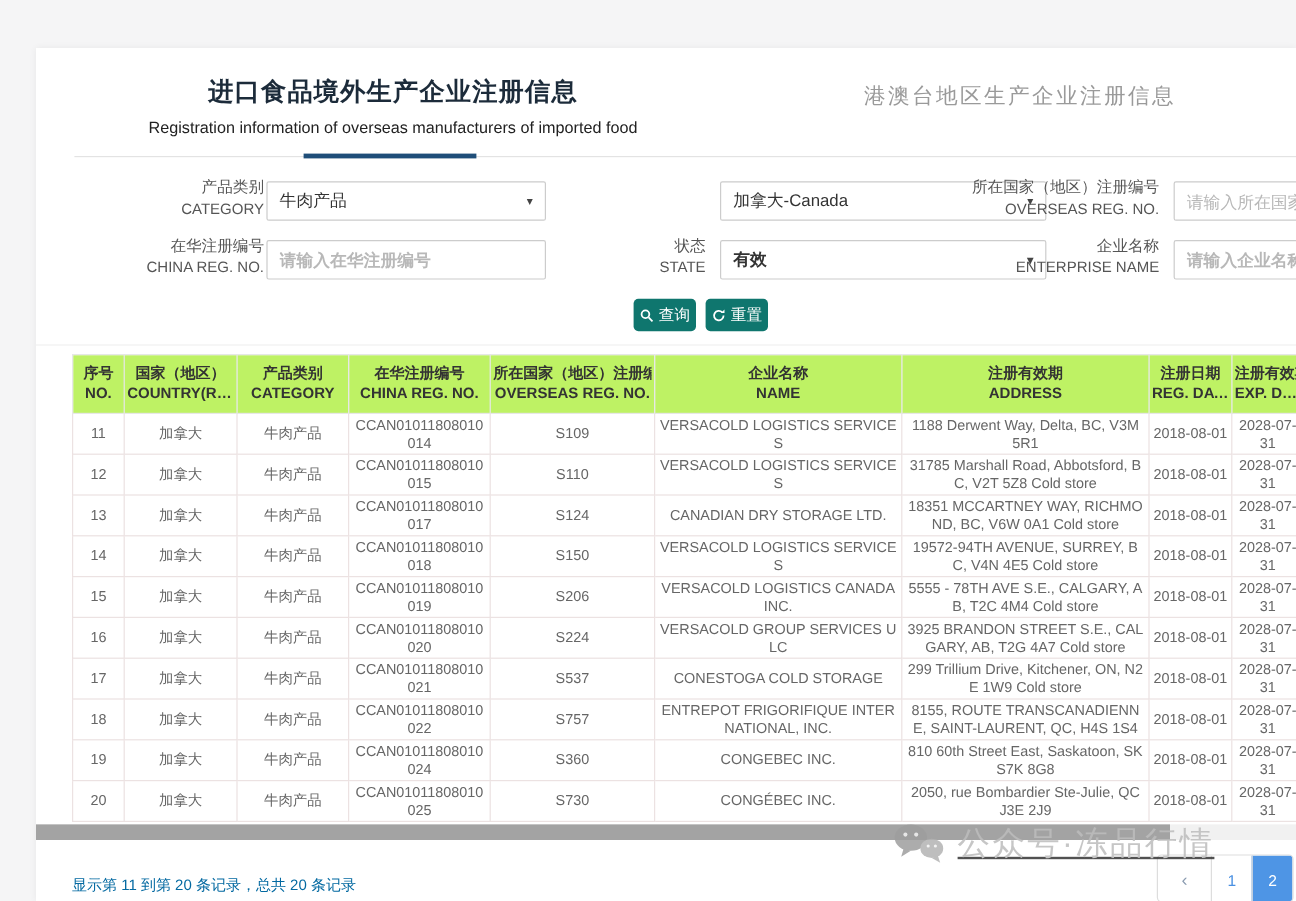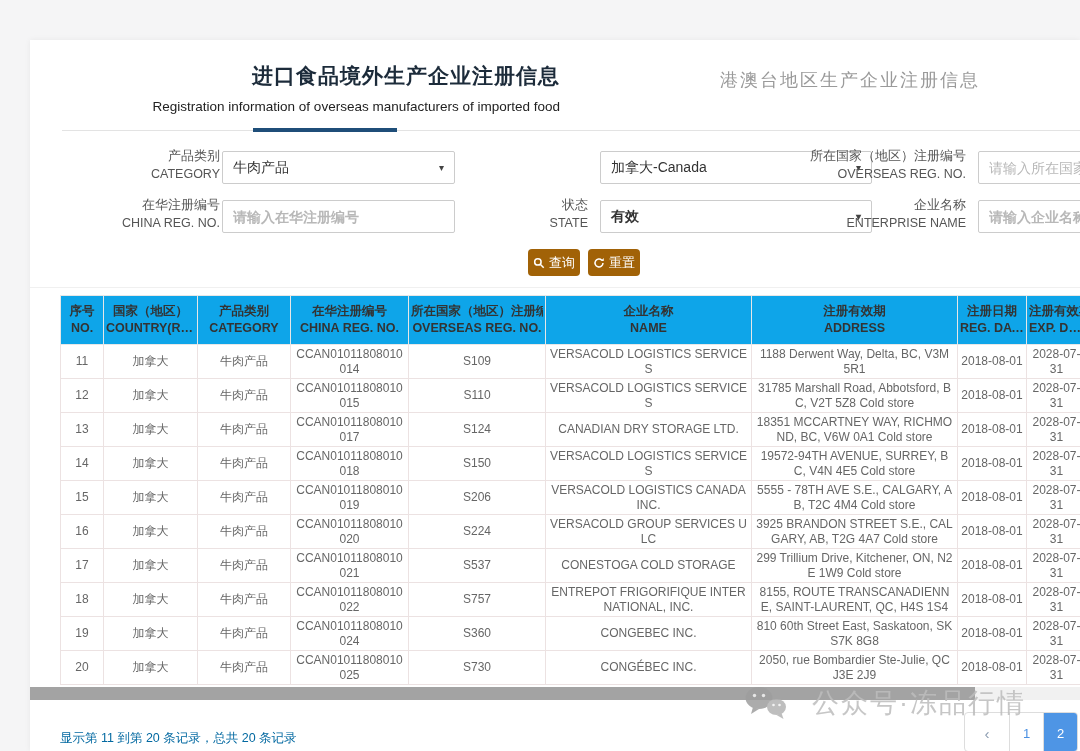--- a/index.html
+++ b/index.html
@@ -8,21 +8,21 @@
     position:relative; overflow:hidden;
     background:#f5f5f6;
     font-family:"Liberation Sans", sans-serif;
     color:#333;
   }
   .card {
     position:absolute; left:30px; top:40px; width:1050px; height:711px;
     background:#fff; box-shadow:0 0 6px rgba(0,0,0,0.06);
   }
   
-  .title-block { position:absolute; left:65px; top:22px; width:465px; text-align:right; }
+  .title-block { position:absolute; left:65px; top:22px; width:465px; text-align:center; }
   .title-cn { font-size:21px; font-weight:bold; color:#1c2b3a; letter-spacing:1px; }
   .title-en { font-size:13.5px; color:#222; margin-top:9px; }
   .tab-inactive {
     position:absolute; left:690px; top:28px;
     font-size:18px; font-weight:normal; color:#9a9a9a; letter-spacing:2px; cursor:pointer;
   }
   .tabs-divider { position:absolute; left:32px; top:90px; width:1018px; height:1px; background:#e3e3e3; }
   .tab-underline { position:absolute; left:223px; top:88px; width:144px; height:4px; background:#1f4e79; }
 
   
@@ -43,33 +43,33 @@
   .row2-label { top:155px; } .row2-ctl { top:160px;font-weight:bold; }
   .c1l { left:50px;  width:140px; }
   .c1c { left:192px; width:233px; }
   .c2l { left:330px; width:228px; }
   .c2c { left:570px; width:272px; }
   .c3l { left:700px; width:236px; }
   .c3c { left:948px; width:232px; }
 
   .btn {
     position:absolute; top:209px; width:52px; height:27px;
-    background:#a16207; color:#fff; border:none; border-radius:4px;
+    background:#0f766e; color:#fff; border:none; border-radius:4px;
     font-size:13px; display:flex; align-items:center; justify-content:center; gap:4px;
     cursor:pointer; font-family:inherit;
   }
   .btn-search { left:498px; }
   .btn-reset  { left:558px; }
   .form-divider { position:absolute; left:0; top:247px; width:1050px; height:1px; background:#f0f0f0; }
 
   
   .tbl-wrap { position:absolute; left:30px; top:255px; }
   table { border-collapse:collapse; table-layout:fixed; width:1026px; }
   th {
-    background:#0ea5e9; border:1px solid #e7e7e7;
+    background:#bef264; border:1px solid #e7e7e7;
     font-size:12.5px; color:#333; padding:7px 2px; line-height:17px; font-weight:bold;
     vertical-align:middle;
   }
   th .cn { display:block; white-space:nowrap; overflow:hidden; }
   th .en { display:block; white-space:nowrap; overflow:hidden; text-overflow:ellipsis; }
   td {
     border:1px solid #ece2e2; height:34px; padding:1px 3px;
     font-size:12px; color:#666; text-align:center; vertical-align:middle;
     word-break:break-all; line-height:15px;
   }
@@ -84,22 +84,22 @@
     border:1px solid #ddd; border-radius:4px; background:#fff; overflow:hidden; z-index:2;
   }
   .page-btn {
     width:34px; height:40px; display:flex; align-items:center; justify-content:center;
     font-size:13px; color:#4a90e2; cursor:pointer; border-left:1px solid #ddd;
   }
   .page-btn.prev { width:44px; border-left:none; color:#8a9bb0; font-size:15px; }
   .page-btn.active { background:#4e95e5; color:#fff; }
 
   .watermark {
-    position:absolute; left:714px; top:645px; display:flex; align-items:center; gap:24px;
-    z-index:3; pointer-events:none; opacity:0.85;
+    position:absolute; left:714px; top:645px; display:flex; align-items:center; gap:10px;
+    z-index:3; pointer-events:none; opacity:0.85;text-decoration:underline;
   }
   .watermark .wm-text { font-size:27px; font-weight:500; color:#bdbdbd; letter-spacing:2px; white-space:nowrap; }
 </style>
 </head>
 <body>
 
 <div class="card">
 
   <div class="title-block">
     <div class="title-cn">进口食品境外生产企业注册信息</div>

